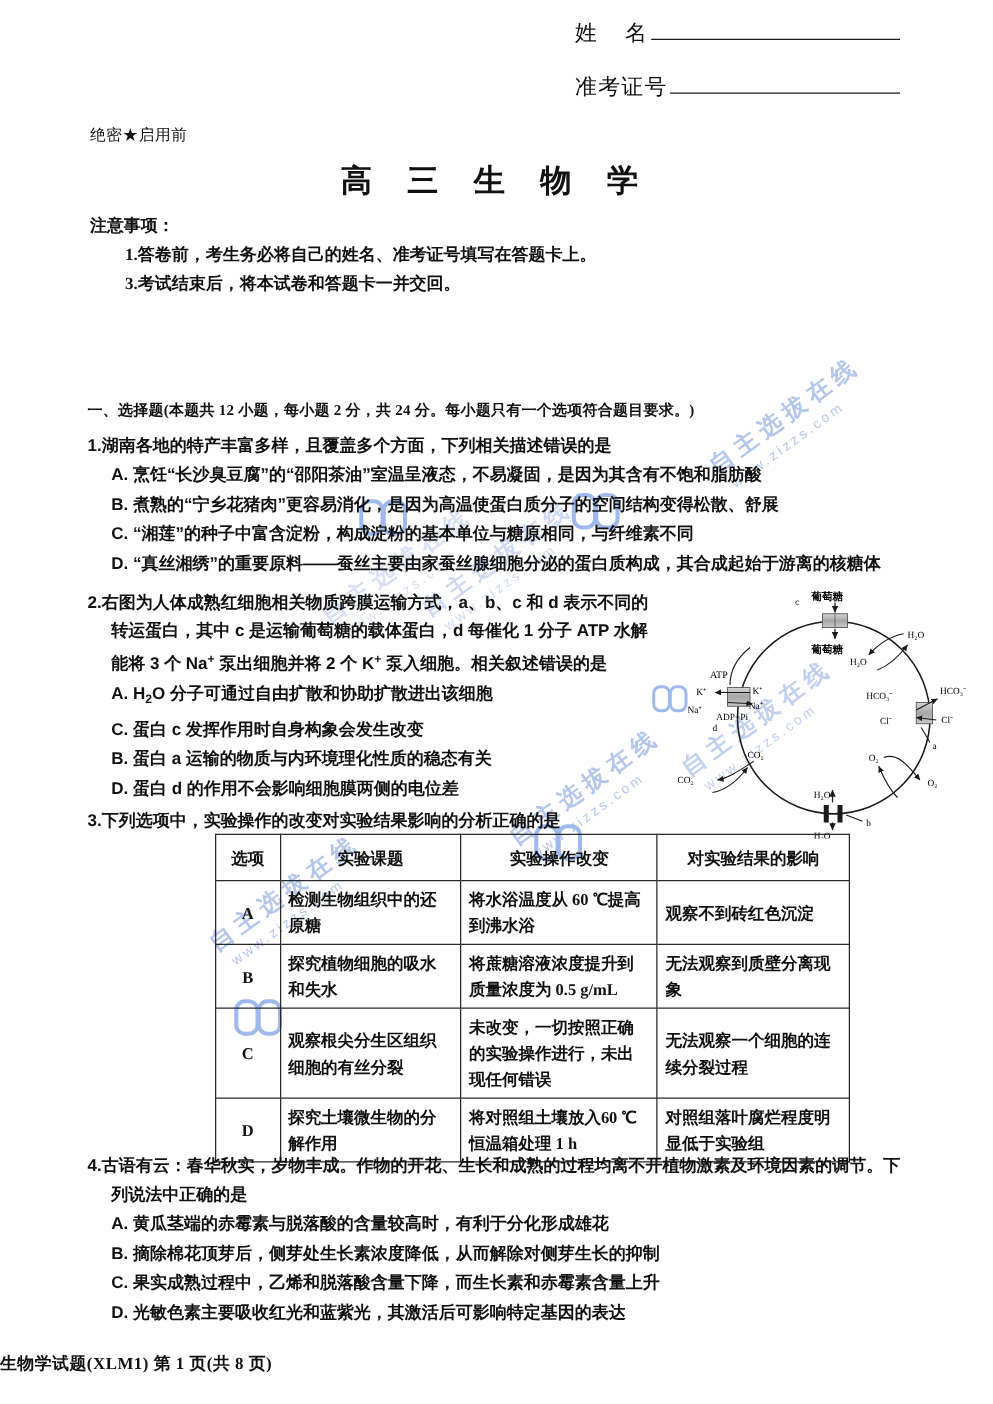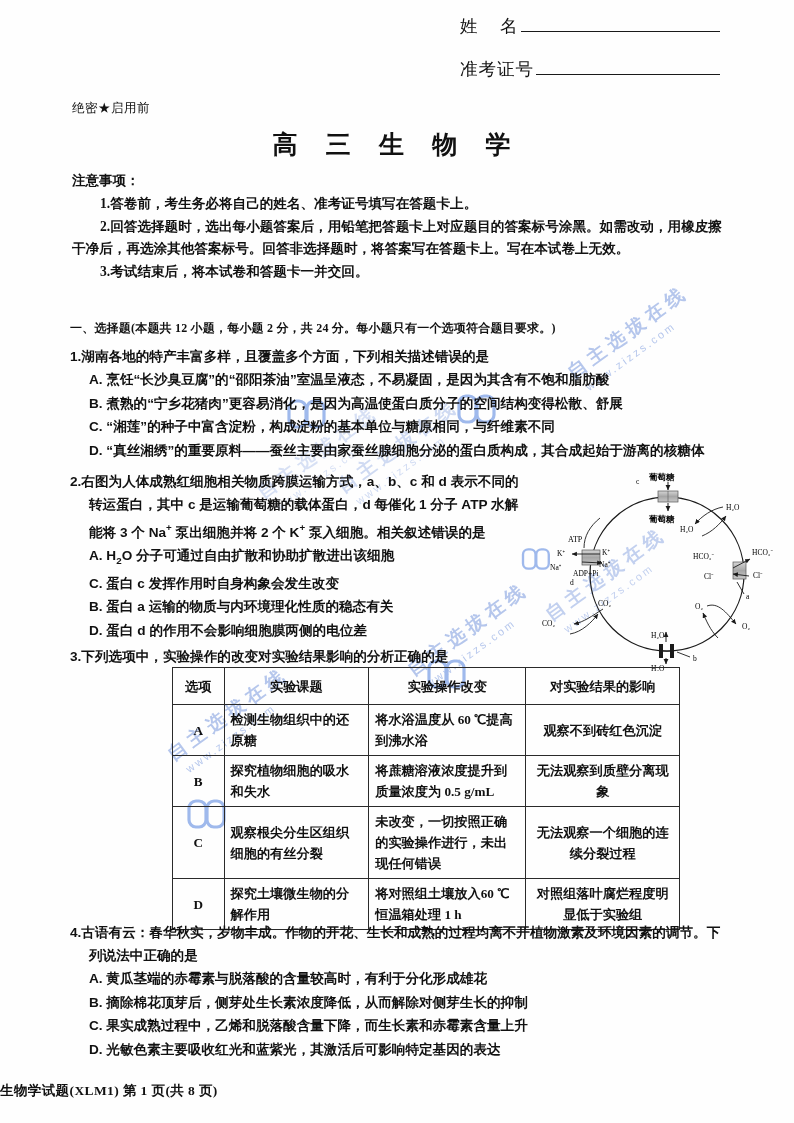--- a/index.html
+++ b/index.html
@@ -175,21 +175,21 @@
     background: transparent;
   }
   .exp-table th {
     text-align: center;
     font-weight: 700;
     height: 28px;
   }
   .col-opt  { width: 42px;  text-align: center; }
   .col-sub  { width: 148px; }
   .col-chg  { width: 160px; }
-  .col-eff  { width: 158px; text-align: center; }
+  .col-eff  { width: 158px; }
 
   
   .diagram {
     position: absolute;
     left: 540px;
     top: 466px;
     width: 254px;
     height: 205px;
     z-index: 9;
   }
@@ -221,21 +221,20 @@
       <span class="hdr-line"></span>
     </div>
   </div>
 
   <div class="secret">绝密★启用前</div>
   <div class="paper-title">高 三 生 物 学</div>
 
   <div class="notice">
     <div class="notice-title">注意事项：</div>
     <div class="notice-item">1.答卷前，考生务必将自己的姓名、准考证号填写在答题卡上。</div>
-    <div class="notice-item">2.回答选择题时，选出每小题答案后，用铅笔把答题卡上对应题目的答案标号涂黑。如需改动，用橡皮擦干净后，再选涂其他答案标号。回答非选择题时，将答案写在答题卡上。写在本试卷上无效。</div>
     <div class="notice-item">3.考试结束后，将本试卷和答题卡一并交回。</div>
   </div>
 
   <div class="section-head">一、选择题(本题共 12 小题，每小题 2 分，共 24 分。每小题只有一个选项符合题目要求。)</div>
 
   <div class="q" style="left:70px; top:345px; width:680px;">
     <div class="q-stem">
       <span>1.</span><span>湖南各地的特产丰富多样，且覆盖多个方面，下列相关描述错误的是</span>
     </div>
     <div class="q-opt">A. 烹饪“长沙臭豆腐”的“邵阳茶油”室温呈液态，不易凝固，是因为其含有不饱和脂肪酸</div>

